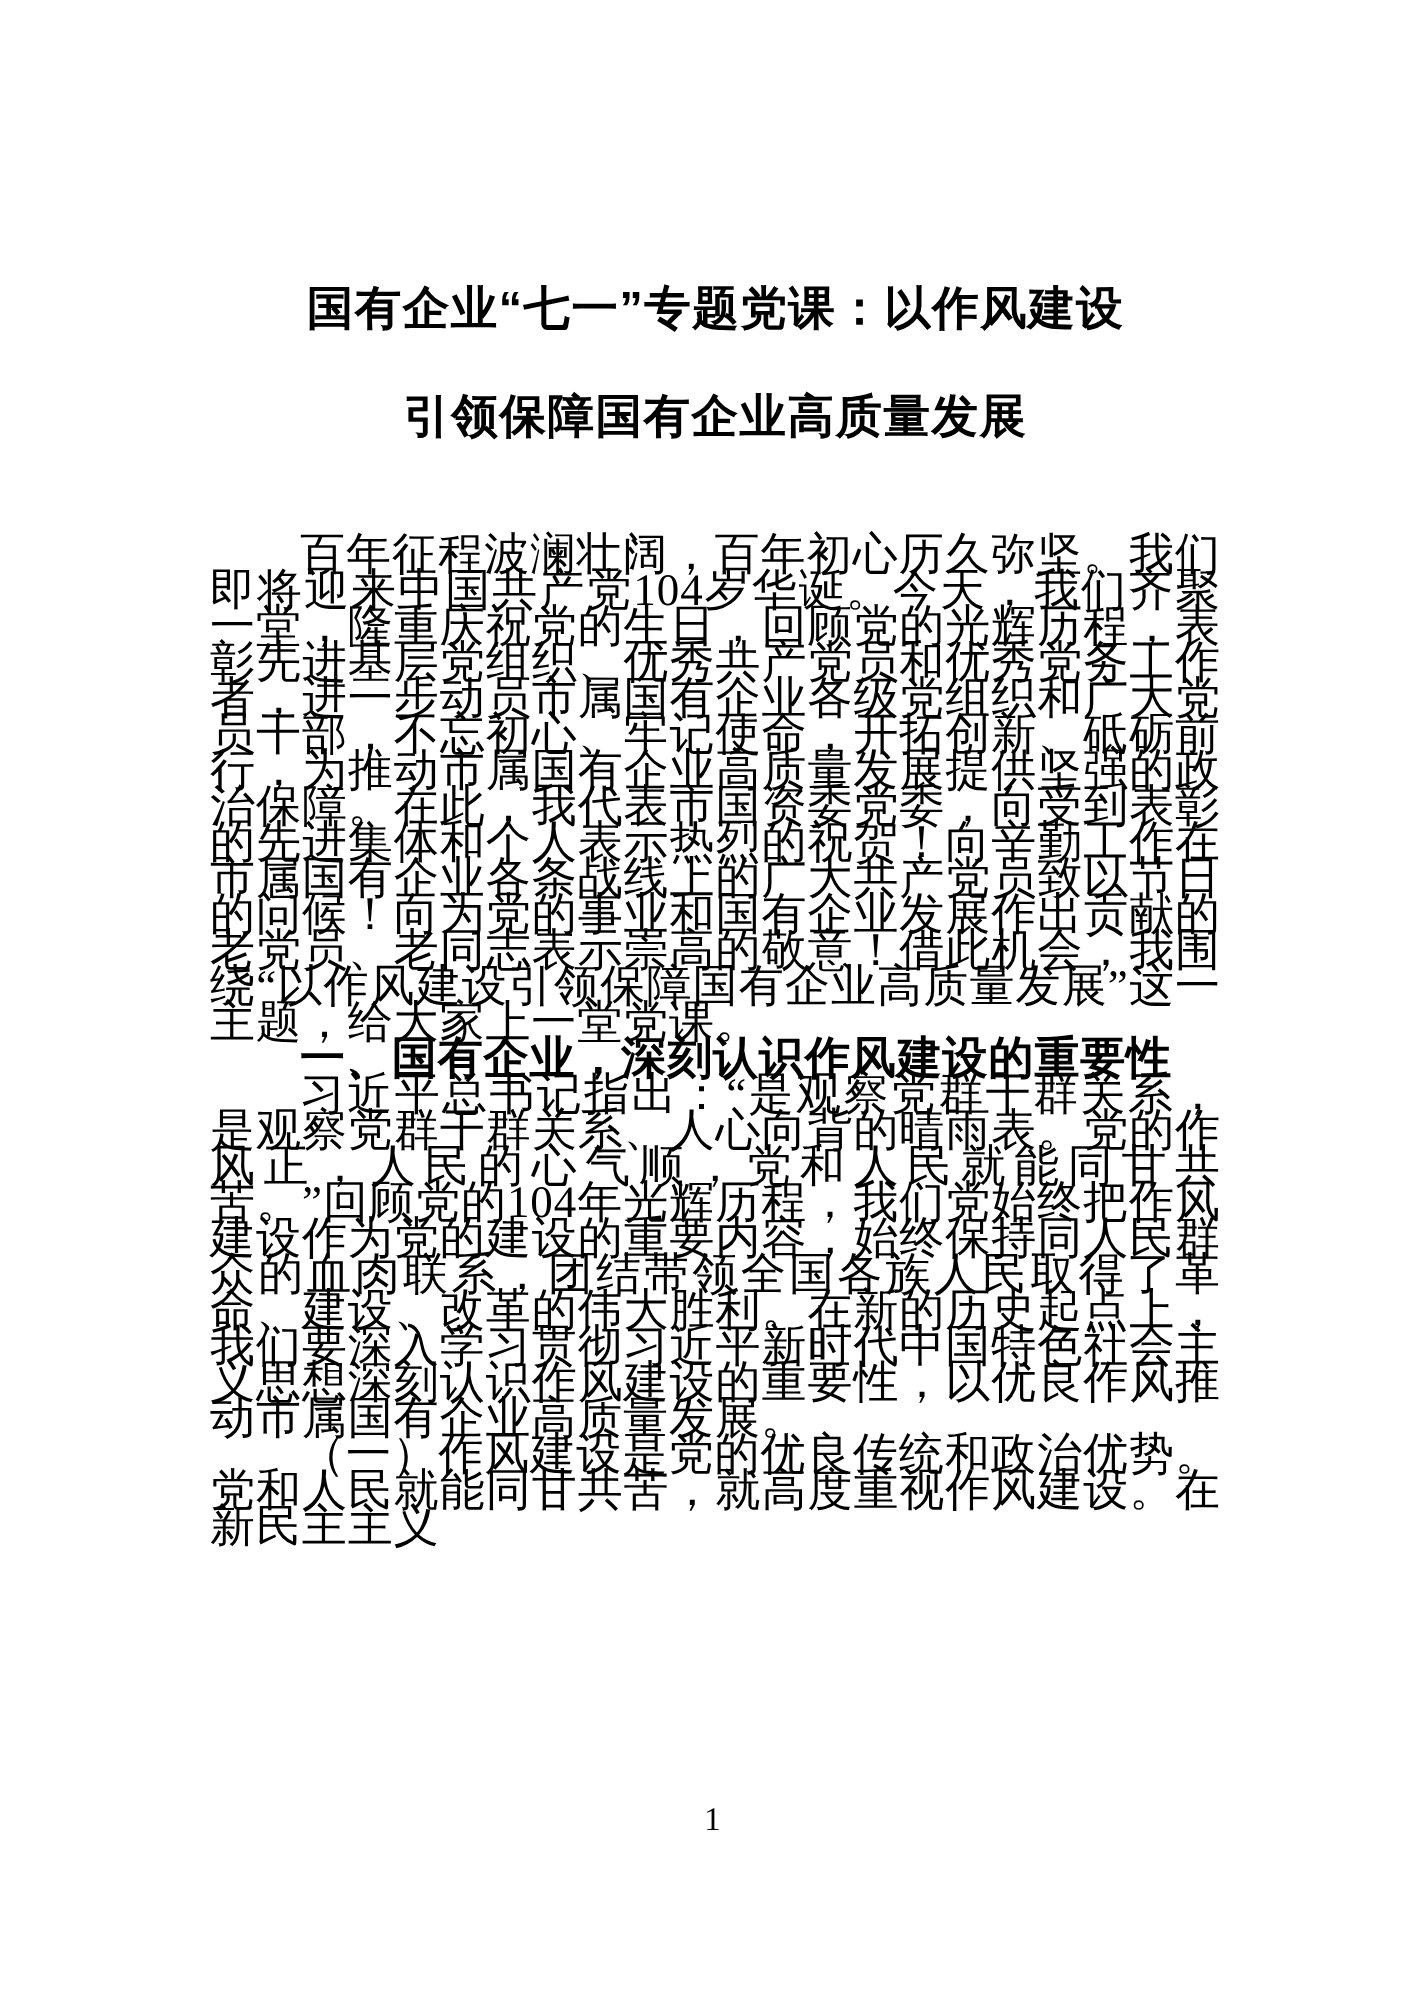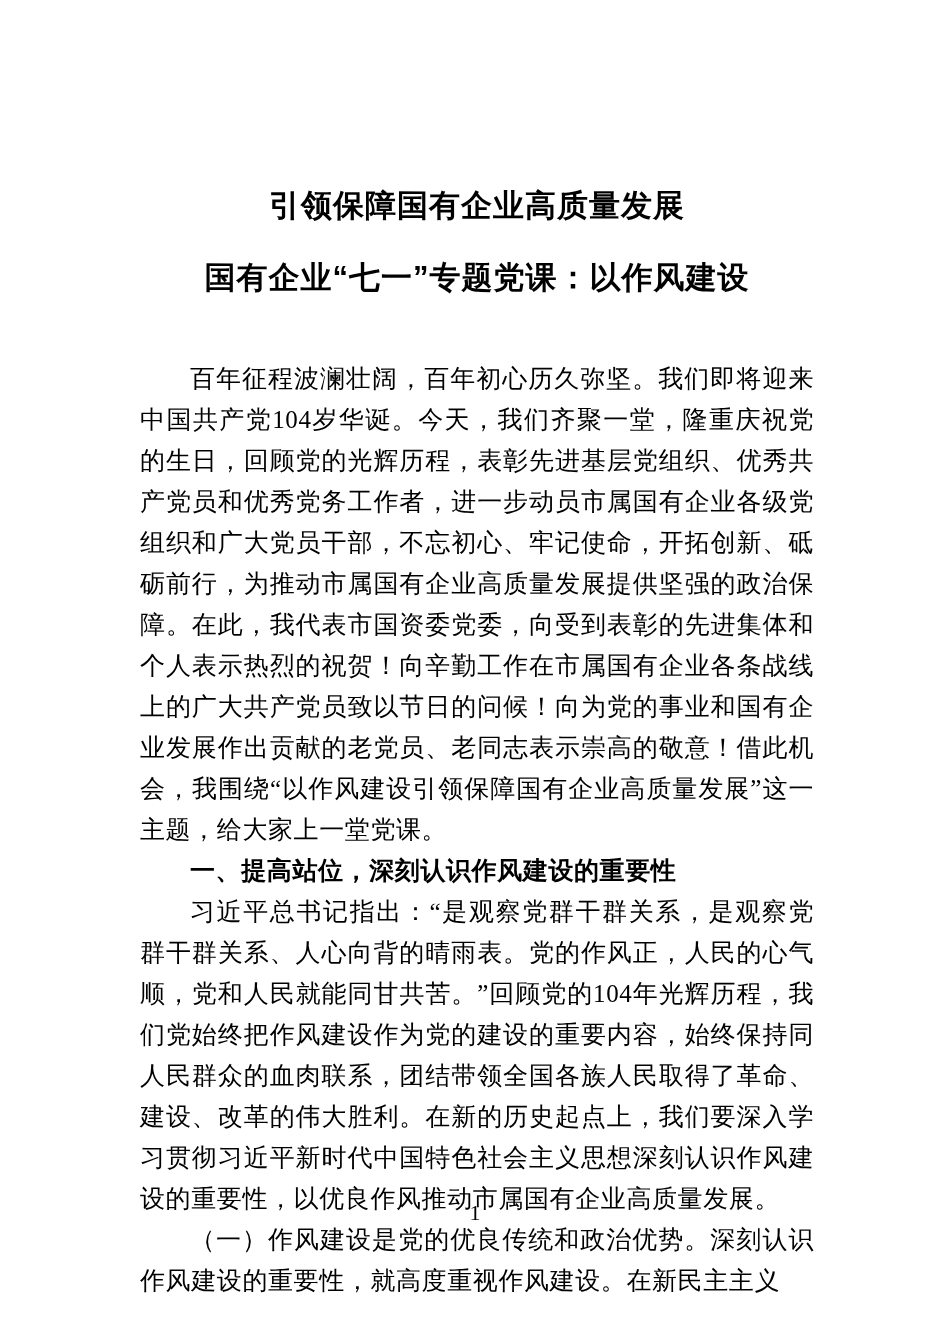--- a/index.html
+++ b/index.html
@@ -25,22 +25,22 @@
     font-size: 31px;
     line-height: 72px;
     text-align: center;
     letter-spacing: 1px;
     margin: 0 0 44px 0;
   }
   .doc-title .title-line {
     display: block;
   }
   .body-text {
-    font-size: 25px;
-    line-height: 41px;
+    font-size: 30px;
+    line-height: 24px;
     letter-spacing: 0.6px;
   }
   .para {
     margin: 0;
     text-align: justify;
     text-indent: 2em;
   }
   .section-heading {
     margin: 0;
     text-align: justify;
@@ -56,26 +56,26 @@
     font-size: 22px;
     font-family: "Liberation Serif", "DejaVu Serif", serif;
   }
 </style>
 </head>
 <body>
 
 <div class="page">
 
   <h1 class="doc-title">
+    <span class="title-line">国有企业“七一”专题党课：以作风建设</span>
     <span class="title-line">引领保障国有企业高质量发展</span>
-    <span class="title-line">国有企业“七一”专题党课：以作风建设</span>
   </h1>
 
   <div class="body-text">
     <p class="para">百年征程波澜壮阔，百年初心历久弥坚。我们即将迎来中国共产党104岁华诞。今天，我们齐聚一堂，隆重庆祝党的生日，回顾党的光辉历程，表彰先进基层党组织、优秀共产党员和优秀党务工作者，进一步动员市属国有企业各级党组织和广大党员干部，不忘初心、牢记使命，开拓创新、砥砺前行，为推动市属国有企业高质量发展提供坚强的政治保障。在此，我代表市国资委党委，向受到表彰的先进集体和个人表示热烈的祝贺！向辛勤工作在市属国有企业各条战线上的广大共产党员致以节日的问候！向为党的事业和国有企业发展作出贡献的老党员、老同志表示崇高的敬意！借此机会，我围绕“以作风建设引领保障国有企业高质量发展”这一主题，给大家上一堂党课。</p>
-    <p class="section-heading">一、提高站位，深刻认识作风建设的重要性</p>
+    <p class="section-heading">一、国有企业，深刻认识作风建设的重要性</p>
     <p class="para">习近平总书记指出：“是观察党群干群关系，是观察党群干群关系、人心向背的晴雨表。党的作风正，人民的心气顺，党和人民就能同甘共苦。”回顾党的104年光辉历程，我们党始终把作风建设作为党的建设的重要内容，始终保持同人民群众的血肉联系，团结带领全国各族人民取得了革命、建设、改革的伟大胜利。在新的历史起点上，我们要深入学习贯彻习近平新时代中国特色社会主义思想深刻认识作风建设的重要性，以优良作风推动市属国有企业高质量发展。</p>
-    <p class="para">（一）作风建设是党的优良传统和政治优势。深刻认识作风建设的重要性，就高度重视作风建设。在新民主主义</p>
+    <p class="para">（一）作风建设是党的优良传统和政治优势。党和人民就能同甘共苦，就高度重视作风建设。在新民主主义</p>
   </div>
 
   <div class="page-number">1</div>
 
 </div>
 
 </body></html>

